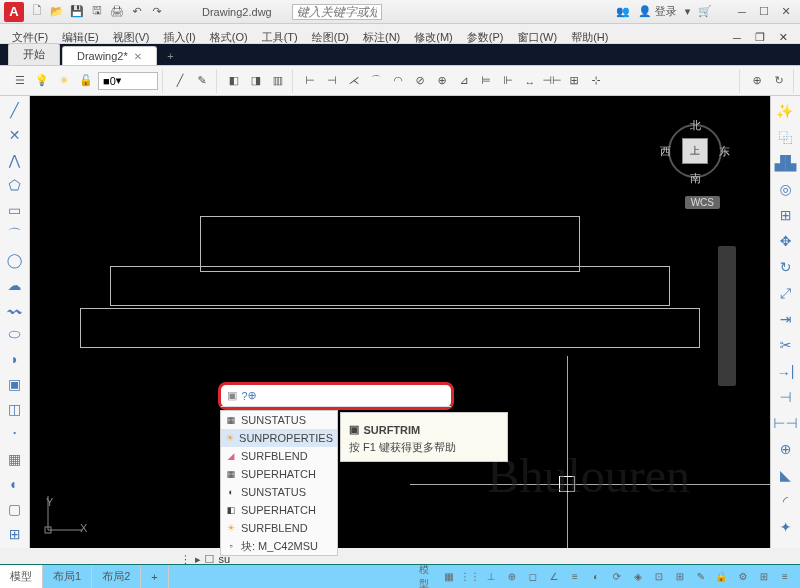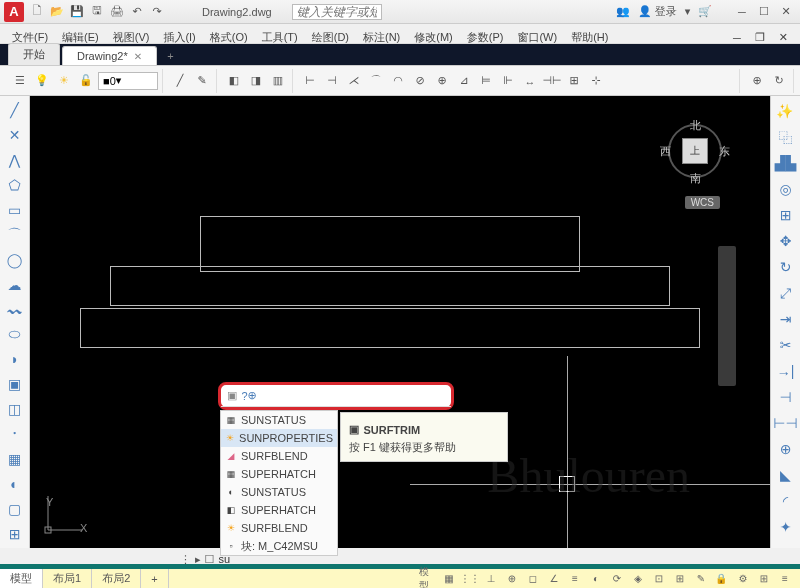--- a/index.html
+++ b/index.html
@@ -47,21 +47,21 @@
 .cmd-input-row .txt { flex:1; color:#333; }
 .cmd-input-row .help { color:#4a7db8; cursor:pointer; }
 .suggest-list { position:absolute; left:220px; top:410px; width:118px; background:#fafafa; border:1px solid #ccc; z-index:9; }
 .suggest-item { height:18px; display:flex; align-items:center; padding:0 4px; gap:4px; color:#444; font-size:10px; cursor:pointer; }
 .suggest-item.hl { background:#d8e6f5; }
 .suggest-ic { width:12px; height:12px; display:inline-flex; align-items:center; justify-content:center; font-size:9px; }
 .tooltip-box { position:absolute; left:340px; top:412px; width:168px; background:#fafaf0; border:1px solid #ccc; padding:6px 8px; z-index:9; font-size:10px; color:#444; }
 .tooltip-box .tt-title { font-weight:bold; margin:4px 0; display:flex; align-items:center; gap:4px; }
 .cmdline { position:absolute; left:180px; bottom:20px; height:18px; display:flex; align-items:center; gap:4px; color:#555; }
 .cmdline input { border:none; background:transparent; outline:none; width:60px; color:#333;text-decoration:underline; }
-.statusbar { position:absolute; bottom:0; left:0; right:0; height:24px; background:#fef9c3; border-top:5px solid #0f766e; display:flex; align-items:center; }
+.statusbar { position:absolute; bottom:0; left:0; right:0; height:24px; background:#7dd3fc; border-top:1px solid #0f766e; display:flex; align-items:center; }
 .layout-tabs { display:flex; height:100%; }
 .layout-tab { padding:2px 10px; border-right:1px solid #ccc; color:#555; cursor:pointer; display:flex; align-items:center; }
 .layout-tab.active { background:#fff; }
 .status-right { margin-left:auto; display:flex; gap:3px; padding-right:6px; }
 .status-btn { width:18px; height:16px; display:flex; align-items:center; justify-content:center; color:#666; cursor:pointer; font-size:10px; }
 .watermark { position:absolute; right:80px; bottom:45px; color:#2a2a2a; font-size:48px; font-family:serif; pointer-events:none; opacity:0.5; }
 </style>
 </head>
 <body>
 

